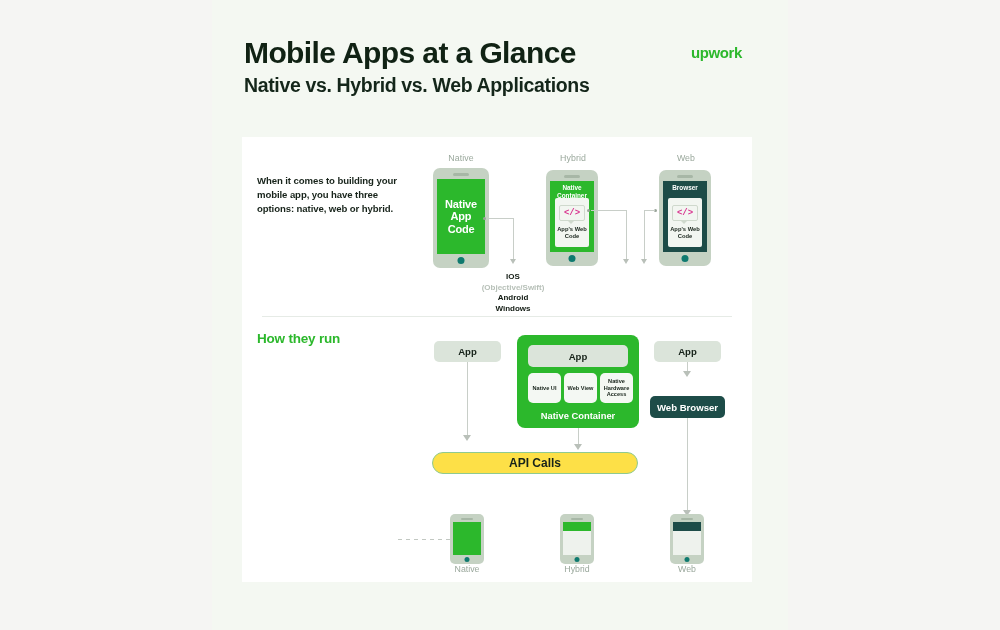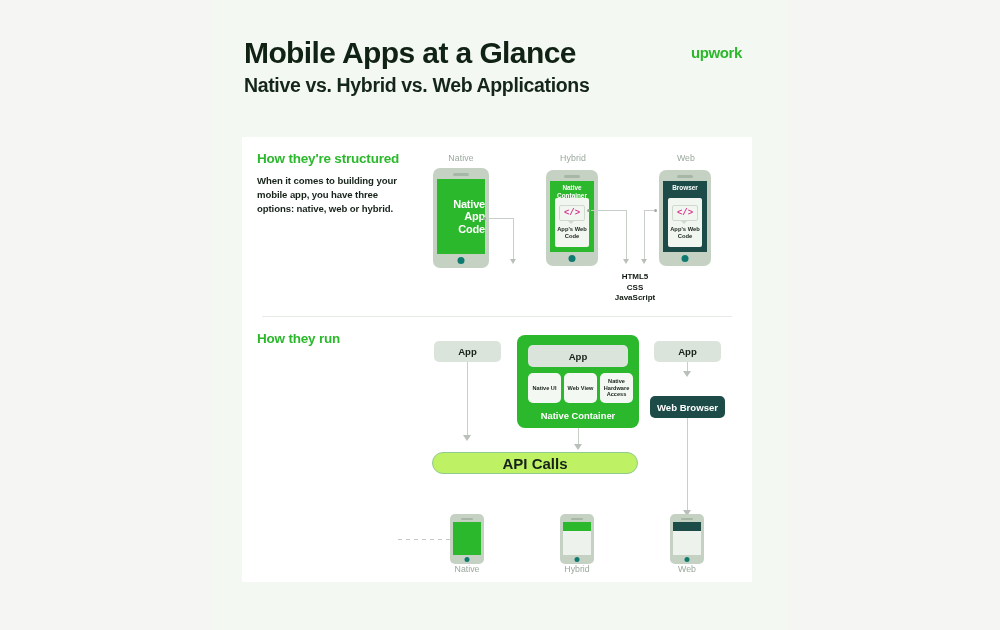--- a/index.html
+++ b/index.html
@@ -100,21 +100,21 @@
   .screen-web    { background: #1d4c48; }
 
   .scr-label {
     position: absolute; left: 0; right: 0; top: 3px;
     text-align: center; color: #ffffff;
     font-size: 6.4px; font-weight: bold; line-height: 1.25;
   }
   .native-code {
     position: absolute; left: 0; right: 0; top: 50%;
     transform: translateY(-50%);
-    text-align: right; color: #ffffff;
+    text-align: center; color: #ffffff;
     font-size: 11px; font-weight: bold; line-height: 1.18;
     letter-spacing: -0.2px;
   }
 
   
   .webcode {
     position: absolute; left: 5px; right: 5px;
     top: 17px; bottom: 5px;
     background: #f2f6f1; border-radius: 2px;
     display: flex; flex-direction: column;
@@ -197,23 +197,23 @@
   }
   .web-browser {
     position: absolute;
     background: #1d4c48; border-radius: 5px;
     display: flex; align-items: center; justify-content: center;
     color: #ffffff; font-size: 9.6px; font-weight: bold;
   }
   .pill {
     position: absolute;
     border: 1px solid #8fca8f; border-radius: 11px;
-    background: #bef264;
-    display: flex; align-items: center; justify-content: center;
-    color: #17231a; font-size: 15px; font-weight: bold;
+    background: #fde047;
+    display: flex; align-items: center; justify-content: center;
+    color: #17231a; font-size: 12px; font-weight: bold;
   }
 
   .run-ln { position: absolute; background: #c8cec8; width: 1px; }
   .run-arr {
     position: absolute; width: 0; height: 0;
     border-left: 4px solid transparent;
     border-right: 4px solid transparent;
     border-top: 6px solid #b9c0b9;
   }
   .dash-ln {
@@ -268,21 +268,20 @@
   <div class="header">
     <div class="title">Mobile Apps at a Glance</div>
     <div class="subtitle">Native vs. Hybrid vs. Web Applications</div>
   </div>
   <div class="brand">upwork</div>
 
   <div class="card">
     <div class="divider"></div>
   </div>
 
-  <div class="sec-head" style="left:257px; top:151px; width:230px;">How they're structured</div>
   <div class="sec-copy" style="left:257px; top:174px; width:160px;">When it comes to building your mobile app, you have three options: native, web or hybrid.</div>
 
   <div class="col-cap" style="left:430px; top:153px; width:62px;">Native</div>
   <div class="col-cap" style="left:542px; top:153px; width:62px;">Hybrid</div>
   <div class="col-cap" style="left:655px; top:153px; width:62px;">Web</div>
 
   <div class="phone" style="left:433px; top:168px; width:56px; height:100px;">
     <div class="notch"></div>
     <div class="screen screen-native">
       <div class="native-code">Native App Code</div>
@@ -322,26 +321,27 @@
   <div class="dot" style="left:587px; top:209px;"></div>
   <div class="ln h" style="left:591px; top:210px; width:36px;"></div>
   <div class="ln v" style="left:626px; top:210px; height:50px;"></div>
   <div class="arr-down" style="left:623px; top:259px;"></div>
 
   <div class="dot" style="left:654px; top:209px;"></div>
   <div class="ln h" style="left:644px; top:210px; width:11px;"></div>
   <div class="ln v" style="left:644px; top:210px; height:50px;"></div>
   <div class="arr-down" style="left:641px; top:259px;"></div>
 
-
-  <div class="tech" style="left:595px; top:272px; width:80px;">
-    <div>HTML5</div>
-    <div>CSS</div>
-    <div>JavaScript</div>
-  </div>
+  <div class="tech" style="left:473px; top:272px; width:80px;">
+    <div>IOS</div>
+    <div class="muted">(Objective/Swift)</div>
+    <div>Android</div>
+    <div>Windows</div>
+  </div>
+
 
   <div class="sec-head" style="left:257px; top:331px; width:200px;">How they run</div>
 
   <div class="app-box" style="left:434px; top:341px; width:67px; height:21px;">App</div>
 
   <div class="native-container" style="left:517px; top:335px; width:122px; height:93px;">
     <div class="nc-app">App</div>
     <div class="nc-sub" style="left:11px; top:38px; width:33px; height:30px;">Native UI</div>
     <div class="nc-sub" style="left:47px; top:38px; width:33px; height:30px;">Web View</div>
     <div class="nc-sub" style="left:83px; top:38px; width:33px; height:30px;">Native Hardware Access</div>

